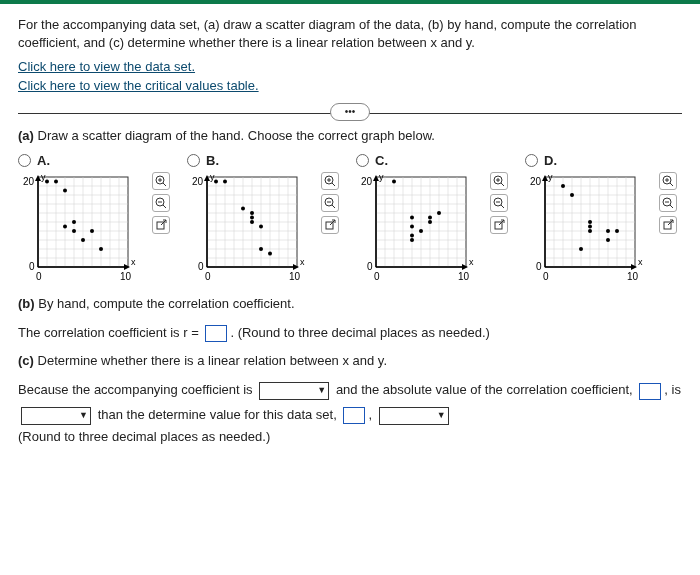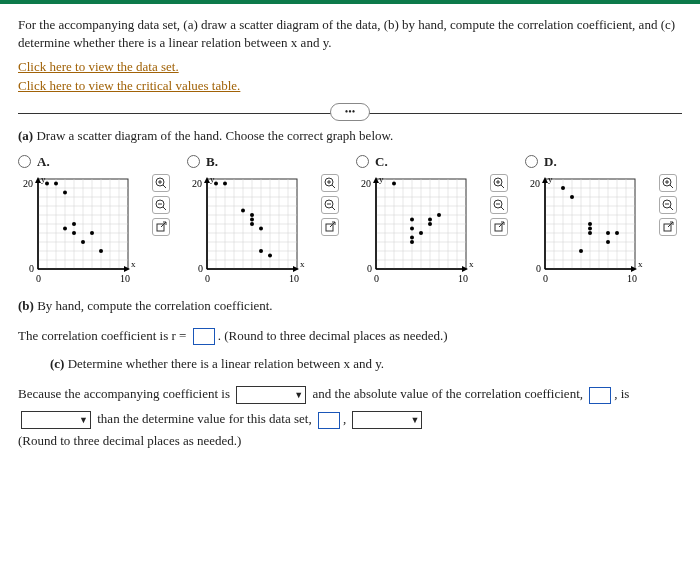--- a/index.html
+++ b/index.html
@@ -12,25 +12,24 @@
     width: 700px;
     height: 575px;
     position: relative;
   }
   .topbar {
     height: 4px;
     background: #0d7a4a;
   }
   .content {
     padding: 12px 18px;
-    font-family: Liberation Serif, serif;
   }
   .prompt { line-height: 1.4; margin-bottom: 6px; }
   .link {
-    color: #a16207;
+    color: #0c4a6e;
     text-decoration: underline;
     cursor: pointer;
     display: block;
     line-height: 1.4;
   }
   .rule {
     border: none;
     border-top: 1px solid #333;
     margin: 18px 0 14px 0;
     position: relative;
@@ -472,21 +471,21 @@
     <b>(b)</b>
     <span>By hand, compute the correlation coefficient.</span>
   </div>
 
   <div class="flow">
     <span>The correlation coefficient is r =</span>
     <span class="fillin"></span>.
     <span>(Round to three decimal places as needed.)</span>
   </div>
 
-  <div class="part" style="margin-top:8px;margin-left:32px;">
+  <div class="part" style="margin-top:8px;">
     <b>(c)</b>
     <span>Determine whether there is a linear relation between x and y.</span>
   </div>
 
   <div class="flow">
     <span>Because the accompanying coefficient is</span>
     <span class="dropdown">
         <span class="arrow">▼</span>
       </span>
     <span>and the absolute value of the correlation coefficient,</span>

